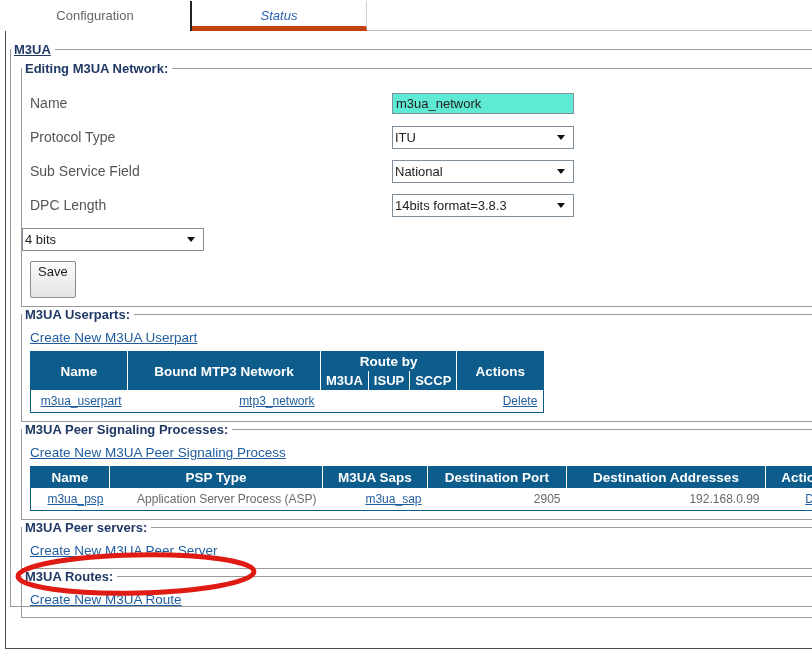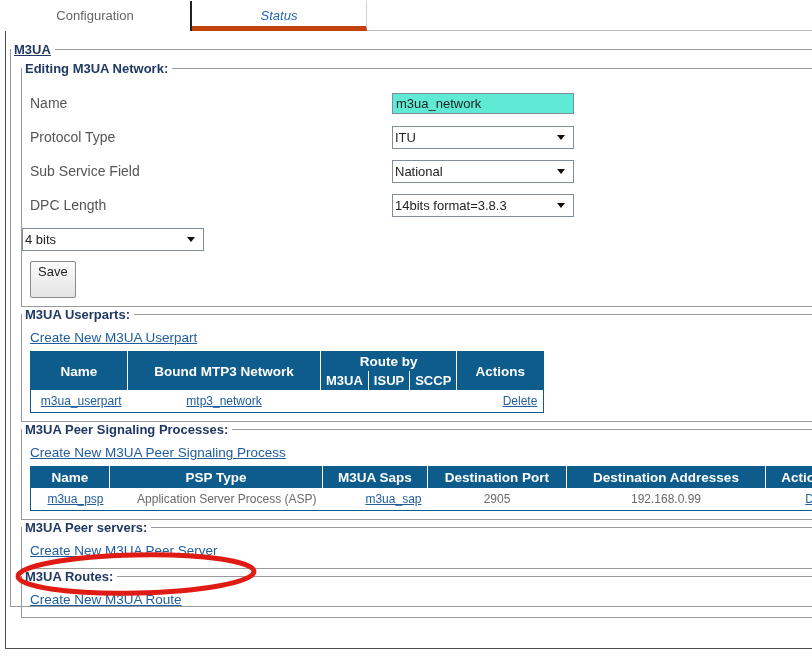--- a/index.html
+++ b/index.html
@@ -197,21 +197,21 @@
     text-align: center;
     padding: 3px 6px;
     border-right: 1px solid #ffffff;
     white-space: nowrap;
   }
   table.grid th.last { border-right: none; }
   table.grid td {
     font-size: 12px;
     color: #6a6a6a;
     padding: 4px 6px;
-    text-align: center;
+    text-align: right;
     white-space: nowrap;
   }
   table.grid td.ctr { text-align: right; }
   table.grid td a.lnk { font-size: 12px; }
 
   
   .tbl-userparts th.c-name  { width: 84px; }
   .tbl-userparts th.c-bound { width: 180px; }
   .tbl-userparts th.c-used  { padding: 2px 6px; }
   .tbl-userparts th.c-sub   { font-size: 13px; padding: 2px 5px; }

